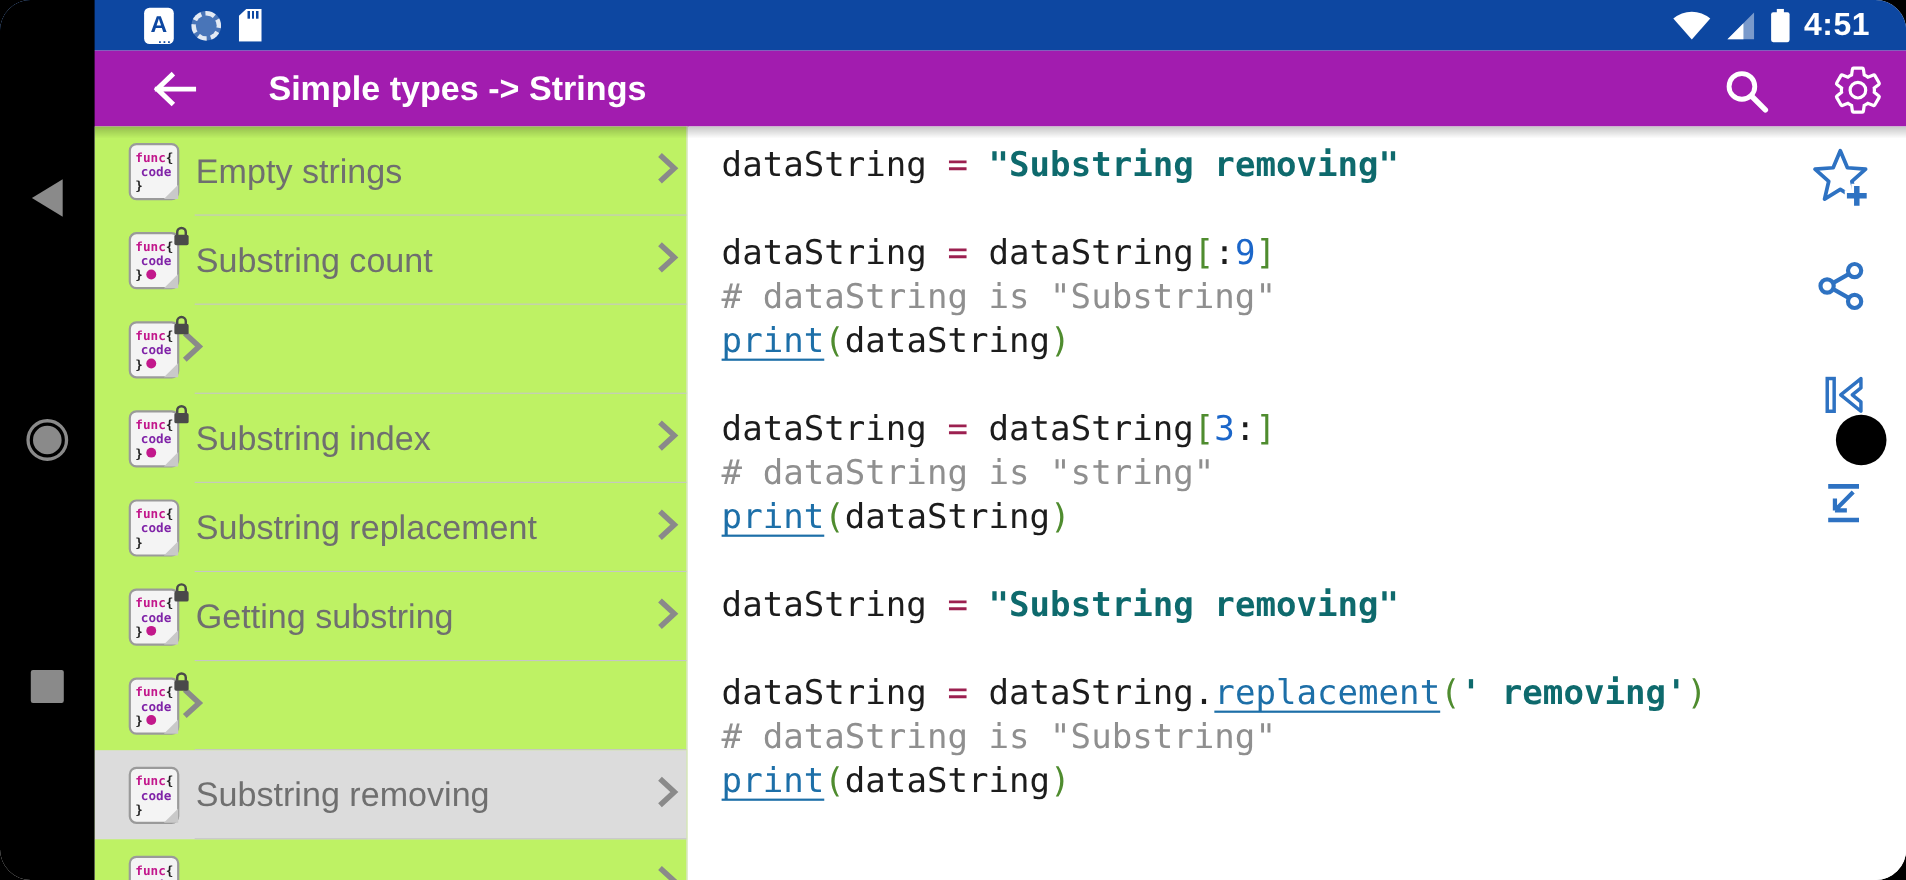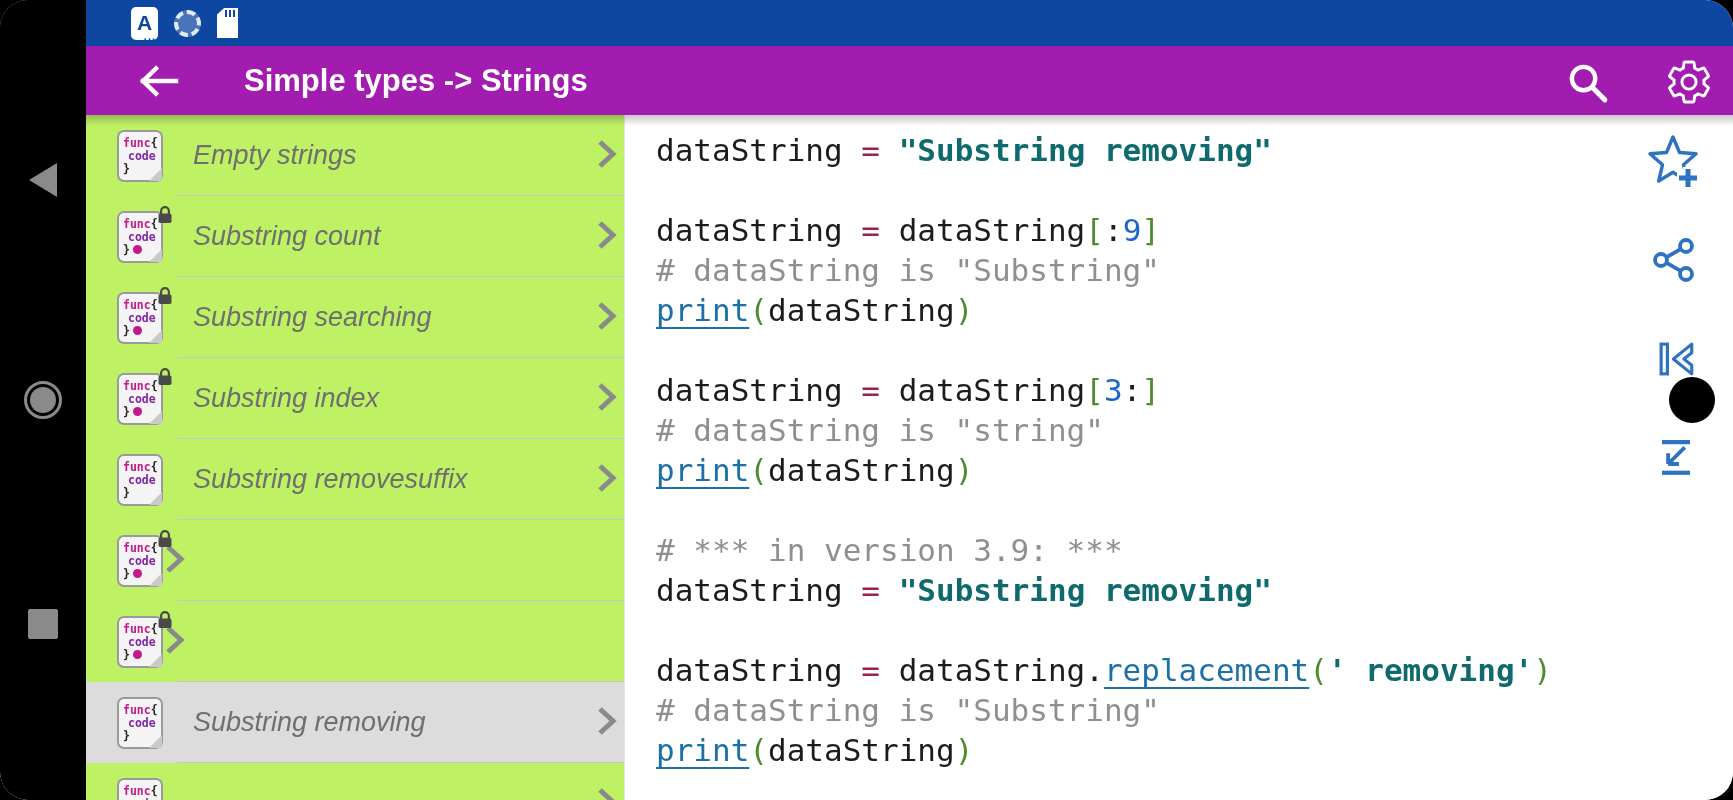--- a/index.html
+++ b/index.html
@@ -46,21 +46,21 @@
   .side-row:after{content:"";position:absolute;left:91px;right:0;bottom:0;height:1px;background:#C6C6C6;}
   .side-row.selected{background:#DCDCDC;}
   .doc-icon{position:relative;width:46px;height:52px;background:#F4F4F4;border:2px solid #9A9A9A;border-radius:7px;
             flex:0 0 auto;font-family:"DejaVu Sans Mono",monospace;font-size:11.5px;font-weight:bold;
             line-height:13px;padding:5px 0 0 4px;color:#111;}
   .doc-icon .t-func{color:#C2188C;} .doc-icon .t-code{color:#8024A8;padding-left:5px;} .doc-icon .t-brace{color:#222;}
   .doc-dot{display:inline-block;width:9px;height:9px;border-radius:50%;background:#C2188C;margin-left:3px;}
   .doc-fold{position:absolute;right:-1px;bottom:-1px;width:0;height:0;
             border-left:13px solid transparent;border-bottom:13px solid #C9C9C9;}
   .lock{position:absolute;top:-8px;right:-12px;}
-  .side-label{flex:1;margin-left:30px;color:#6F6F6F;font-size:27px;white-space:nowrap;overflow:hidden;font-style:italic;}
+  .side-label{flex:1;margin-left:15px;color:#6F6F6F;font-size:31px;white-space:nowrap;overflow:hidden;}
   .side-chev{flex:0 0 auto;margin-right:6px;}
 
   
   .code-area{position:absolute;left:626px;top:115px;width:1107px;height:685px;background:#fff;
              padding:15px 0 0 30px;font-family:"DejaVu Sans Mono",monospace;font-size:31px;overflow:hidden;}
   .code-line{height:40px;line-height:40px;white-space:pre;}
   .tok-pl{color:#1C1C1C;}
   .tok-op{color:#9C2050;}
   .tok-str{color:#0E6A6D;font-weight:bold;}
   .tok-num{color:#1B66C9;}
@@ -76,20 +76,34 @@
 <body>
 
 <div id="screen">
 
   <div class="status-bar">
     <div class="sb-left">
       <div class="icon-a">A<i>...</i></div>
       <div class="icon-saver"></div>
       <div class="icon-sd"></div>
     </div>
+    <div class="sb-right">
+      <svg width="36" height="27" viewBox="0 0 24 18">
+        <path d="M12 17.2 L0.8 4.6 A17 17 0 0 1 23.2 4.6 Z" fill="#fff"></path>
+      </svg>
+      <svg width="29" height="27" viewBox="0 0 24 20">
+        <path d="M2 20 L22 20 L22 0 Z" fill="rgba(255,255,255,0.45)"></path>
+        <path d="M2 20 L14 20 L14 8 Z" fill="#fff"></path>
+      </svg>
+      <svg width="19" height="31" viewBox="0 0 14 24">
+        <rect x="4.5" y="0" width="5" height="3" fill="#fff"></rect>
+        <rect x="0.5" y="2.5" width="13" height="21" rx="1.5" fill="#fff"></rect>
+      </svg>
+      <span class="sb-time">4:51</span>
+    </div>
   </div>
 
   <div class="app-bar">
     <div class="back-btn">
       <svg width="44" height="36" viewBox="0 0 44 36">
         <path d="M40 18 H7 M7 18 L20 5.5 M7 18 L20 30.5" stroke="#fff" stroke-width="4.5" fill="none" stroke-linecap="square"></path>
       </svg>
     </div>
     <div class="app-title">Simple types -&gt; Strings</div>
     <div class="appbar-btn search-btn">
@@ -155,21 +169,20 @@
         <div class="doc-icon">
           <div><span class="t-func">func</span><span class="t-brace">{</span></div>
           <div class="t-code">code</div>
           <div><span class="t-brace">}</span><span class="doc-dot"></span></div>
           <div class="doc-fold"></div>
           <div class="lock"><svg width="16" height="19" viewBox="0 0 14 17">
               <path d="M3.5 8 V5.5 a3.5 3.5 0 0 1 7 0 V8" fill="none" stroke="#4A4A4A" stroke-width="2"></path>
               <rect x="1.2" y="7.5" width="11.6" height="8.5" rx="1.5" fill="#4A4A4A"></rect>
             </svg></div>
         </div>
-        <div class="side-label">Substring searching</div>
         <div class="side-chev"><svg width="24" height="34" viewBox="0 0 24 34">
             <path d="M5 5 L18 17 L5 29" fill="none" stroke="#8A8A8A" stroke-width="5"></path>
           </svg></div>
       </div>
       <div class="side-row" style="top: 243px;">
         <div class="doc-icon">
           <div><span class="t-func">func</span><span class="t-brace">{</span></div>
           <div class="t-code">code</div>
           <div><span class="t-brace">}</span><span class="doc-dot"></span></div>
           <div class="doc-fold"></div>
@@ -183,36 +196,37 @@
             <path d="M5 5 L18 17 L5 29" fill="none" stroke="#8A8A8A" stroke-width="5"></path>
           </svg></div>
       </div>
       <div class="side-row" style="top: 324px;">
         <div class="doc-icon">
           <div><span class="t-func">func</span><span class="t-brace">{</span></div>
           <div class="t-code">code</div>
           <div><span class="t-brace">}</span></div>
           <div class="doc-fold"></div>
         </div>
-        <div class="side-label">Substring removesuffix</div>
+        <div class="side-label">Substring replacement</div>
         <div class="side-chev"><svg width="24" height="34" viewBox="0 0 24 34">
             <path d="M5 5 L18 17 L5 29" fill="none" stroke="#8A8A8A" stroke-width="5"></path>
           </svg></div>
       </div>
       <div class="side-row" style="top: 405px;">
         <div class="doc-icon">
           <div><span class="t-func">func</span><span class="t-brace">{</span></div>
           <div class="t-code">code</div>
           <div><span class="t-brace">}</span><span class="doc-dot"></span></div>
           <div class="doc-fold"></div>
           <div class="lock"><svg width="16" height="19" viewBox="0 0 14 17">
               <path d="M3.5 8 V5.5 a3.5 3.5 0 0 1 7 0 V8" fill="none" stroke="#4A4A4A" stroke-width="2"></path>
               <rect x="1.2" y="7.5" width="11.6" height="8.5" rx="1.5" fill="#4A4A4A"></rect>
             </svg></div>
         </div>
+        <div class="side-label">Getting substring</div>
         <div class="side-chev"><svg width="24" height="34" viewBox="0 0 24 34">
             <path d="M5 5 L18 17 L5 29" fill="none" stroke="#8A8A8A" stroke-width="5"></path>
           </svg></div>
       </div>
       <div class="side-row" style="top: 486px;">
         <div class="doc-icon">
           <div><span class="t-func">func</span><span class="t-brace">{</span></div>
           <div class="t-code">code</div>
           <div><span class="t-brace">}</span><span class="doc-dot"></span></div>
           <div class="doc-fold"></div>
@@ -253,21 +267,20 @@
       <div class="code-line"><span class="tok-pl">dataString </span><span class="tok-op">=</span><span class="tok-pl"> </span><span class="tok-str">"Substring removing"</span></div>
       <div class="code-line"></div>
       <div class="code-line"><span class="tok-pl">dataString </span><span class="tok-op">=</span><span class="tok-pl"> dataString</span><span class="tok-br">[</span><span class="tok-pl">:</span><span class="tok-num">9</span><span class="tok-br">]</span></div>
       <div class="code-line"><span class="tok-cm"># dataString is "Substring"</span></div>
       <div class="code-line"><span class="tok-fn">print</span><span class="tok-br">(</span><span class="tok-pl">dataString</span><span class="tok-br">)</span></div>
       <div class="code-line"></div>
       <div class="code-line"><span class="tok-pl">dataString </span><span class="tok-op">=</span><span class="tok-pl"> dataString</span><span class="tok-br">[</span><span class="tok-num">3</span><span class="tok-pl">:</span><span class="tok-br">]</span></div>
       <div class="code-line"><span class="tok-cm"># dataString is "string"</span></div>
       <div class="code-line"><span class="tok-fn">print</span><span class="tok-br">(</span><span class="tok-pl">dataString</span><span class="tok-br">)</span></div>
       <div class="code-line"></div>
-      <div class="code-line"><span class="tok-cm"># *** in version 3.9: ***</span></div>
       <div class="code-line"><span class="tok-pl">dataString </span><span class="tok-op">=</span><span class="tok-pl"> </span><span class="tok-str">"Substring removing"</span></div>
       <div class="code-line"></div>
       <div class="code-line"><span class="tok-pl">dataString </span><span class="tok-op">=</span><span class="tok-pl"> dataString.</span><span class="tok-fn">replacement</span><span class="tok-br">(</span><span class="tok-str">' removing'</span><span class="tok-br">)</span></div>
       <div class="code-line"><span class="tok-cm"># dataString is "Substring"</span></div>
       <div class="code-line"><span class="tok-fn">print</span><span class="tok-br">(</span><span class="tok-pl">dataString</span><span class="tok-br">)</span></div>
     </div>
 
   <div class="rail-btn" style="left:1645px;top:133px;">
     <svg width="58" height="60" viewBox="0 0 58 60">
       <path d="M28 4 L34.5 19.5 L51 20.8 L38.5 31.8 L42.3 48 L28 39.2 L13.7 48 L17.5 31.8 L5 20.8 L21.5 19.5 Z" fill="none" stroke="#2E72C2" stroke-width="3.4" stroke-linejoin="round"></path>

